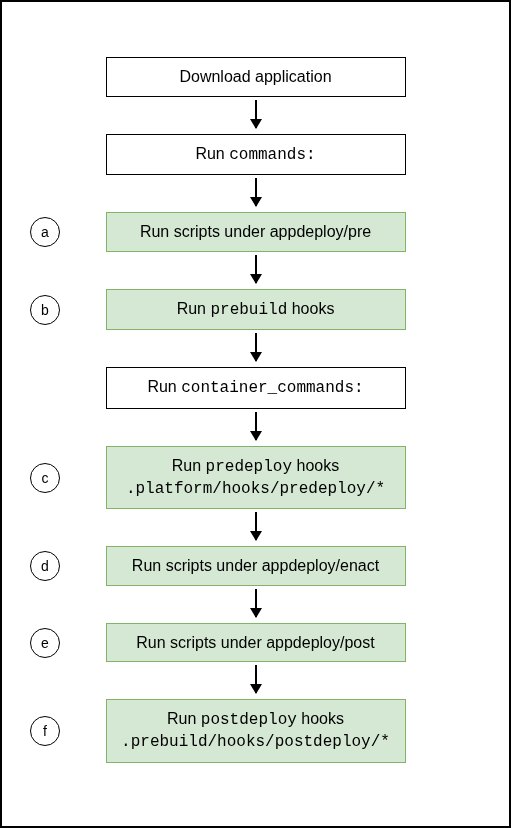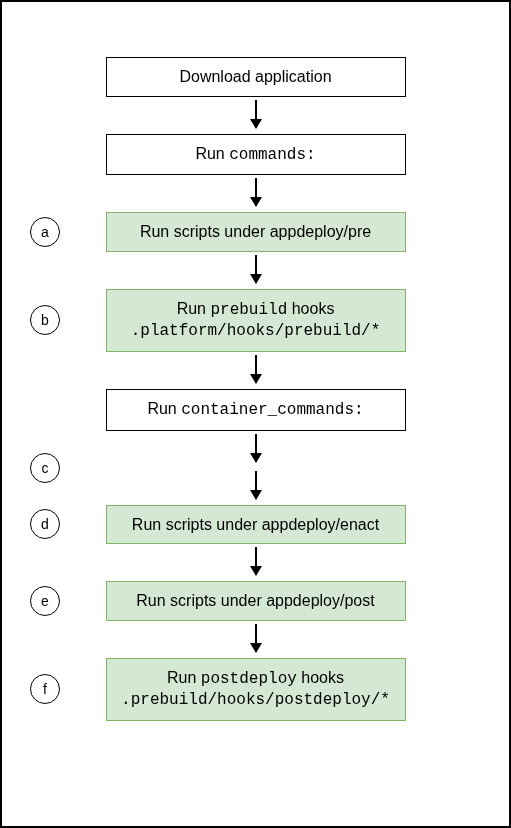--- a/index.html
+++ b/index.html
@@ -107,36 +107,41 @@
     <div class="arrow"></div>
 
     <div class="row">
       <div class="marker">
           <span>b</span>
         </div>
       <div class="step green two-line">
         <span class="l1">
           <span>Run </span><span class="mono">prebuild</span><span> hooks</span>
         </span>
-        <span class="l2 mono">.platform/hooks/prebuild/*</span>
       </div>
     </div>
     <div class="arrow"></div>
 
     <div class="step white">
       <span>
         <span>Run </span><span class="mono">container_commands:</span>
       </span>
     </div>
     <div class="arrow"></div>
 
     <div class="row">
       <div class="marker">
           <span>c</span>
         </div>
+      <div class="step green two-line">
+        <span class="l1">
+          <span>Run </span><span class="mono">predeploy</span><span> hooks</span>
+        </span>
+        <span class="l2 mono">.platform/hooks/predeploy/*</span>
+      </div>
     </div>
     <div class="arrow"></div>
 
     <div class="row">
       <div class="marker">
           <span>d</span>
         </div>
       <div class="step green">
         <span>Run scripts under appdeploy/enact</span>
       </div>

